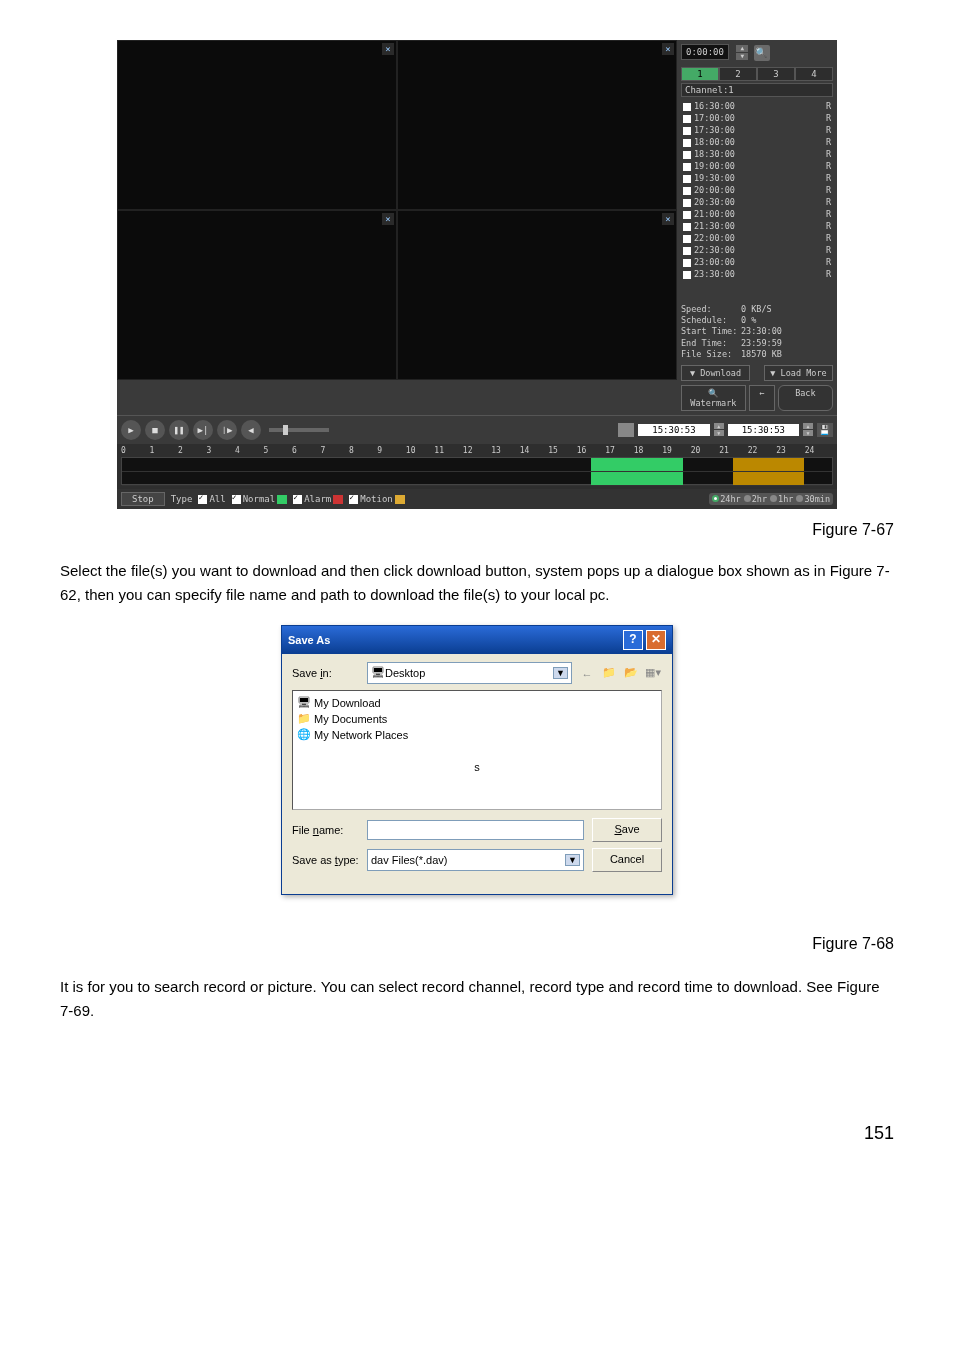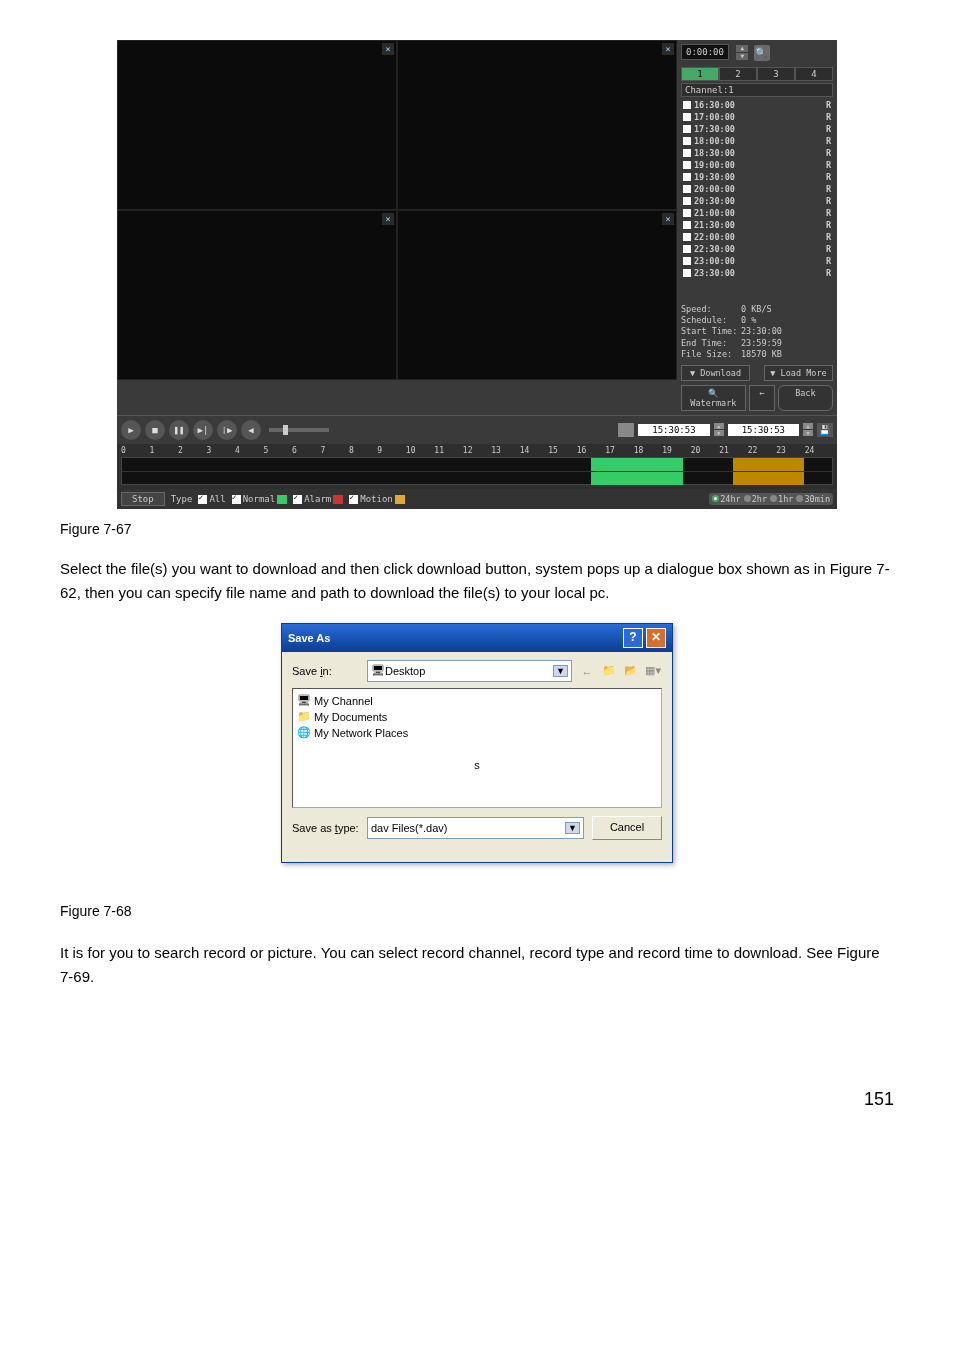--- a/index.html
+++ b/index.html
@@ -8,22 +8,22 @@
     color: #000;
     margin: 0;
     padding: 40px 60px;
     background: #fff;
   }
   .page {
     max-width: 834px;
     margin: 0 auto;
   }
   .figure-caption {
-    text-align: left;
-    font-size: 14px;
+    text-align: right;
+    font-size: 16px;
     margin: 12px 0 20px 0;
   }
   p.body-text {
     line-height: 1.6;
     margin: 0 0 18px 0;
   }
   .page-number {
     text-align: right;
     font-size: 18px;
     margin-top: 100px;
@@ -122,25 +122,24 @@
     border: 1px solid #555;
     padding: 1px 3px;
     margin-bottom: 2px;
   }
   .file-list {
     height: 170px;
     overflow: visible;
   }
   .file-row {
     display: flex;
-    align-items: center;
+    align-items: flex-end;
     padding: 0 2px;
     height: 12px;
     font-size: 8.5px;
-    font-weight: bold;
   }
   .chk {
     width: 8px;
     height: 8px;
     background: #fff;
     margin-right: 3px;
     display: inline-block;
   }
   .meta-block {
     margin-top: 35px;
@@ -683,31 +682,36 @@
         <div class="nav-icons">
           <span>←</span>
           <span>📁</span>
           <span style="color:#d9a24a">📂</span>
           <span>▦▾</span>
         </div>
       </div>
       <div class="filelist-pane">
         <div class="fitem">
             <span class="fico">🖥</span>
-            <span>My Channel</span>
+            <span>My Download</span>
           </div>
         <div class="fitem">
             <span class="fico">📁</span>
             <span>My Documents</span>
           </div>
         <div class="fitem">
             <span class="fico">🌐</span>
             <span>My Network Places</span>
           </div>
         <div style="text-align:center;margin-top:18px;color:#000">s</div>
+      </div>
+      <div class="row">
+        <label>File <span class="underline">n</span>ame:</label>
+        <div class="text-input"></div>
+        <div class="dlg-btn"><span class="underline">S</span>ave</div>
       </div>
       <div class="row" style="margin-bottom:12px">
         <label>Save as <span class="underline">t</span>ype:</label>
         <div class="combo">
           <span>dav Files(*.dav)</span>
           <span class="dd">▼</span>
         </div>
         <div class="dlg-btn">Cancel</div>
       </div>
     </div>

